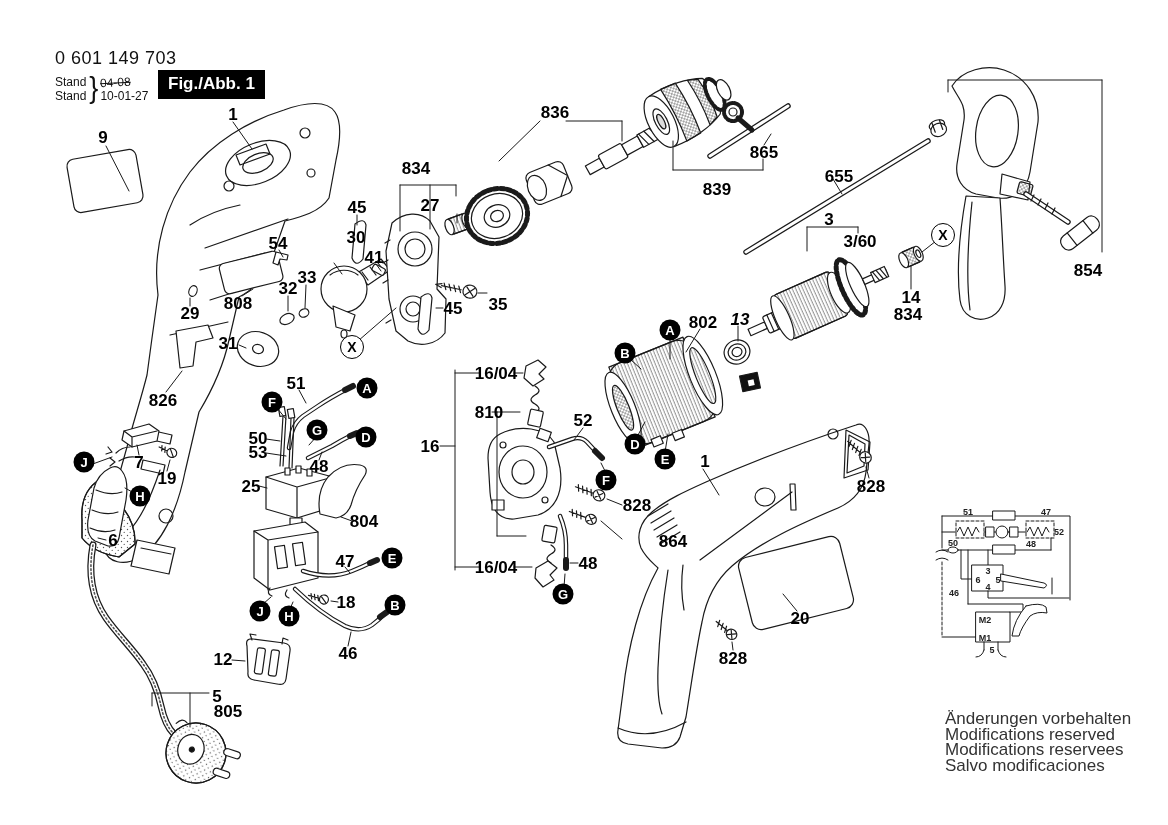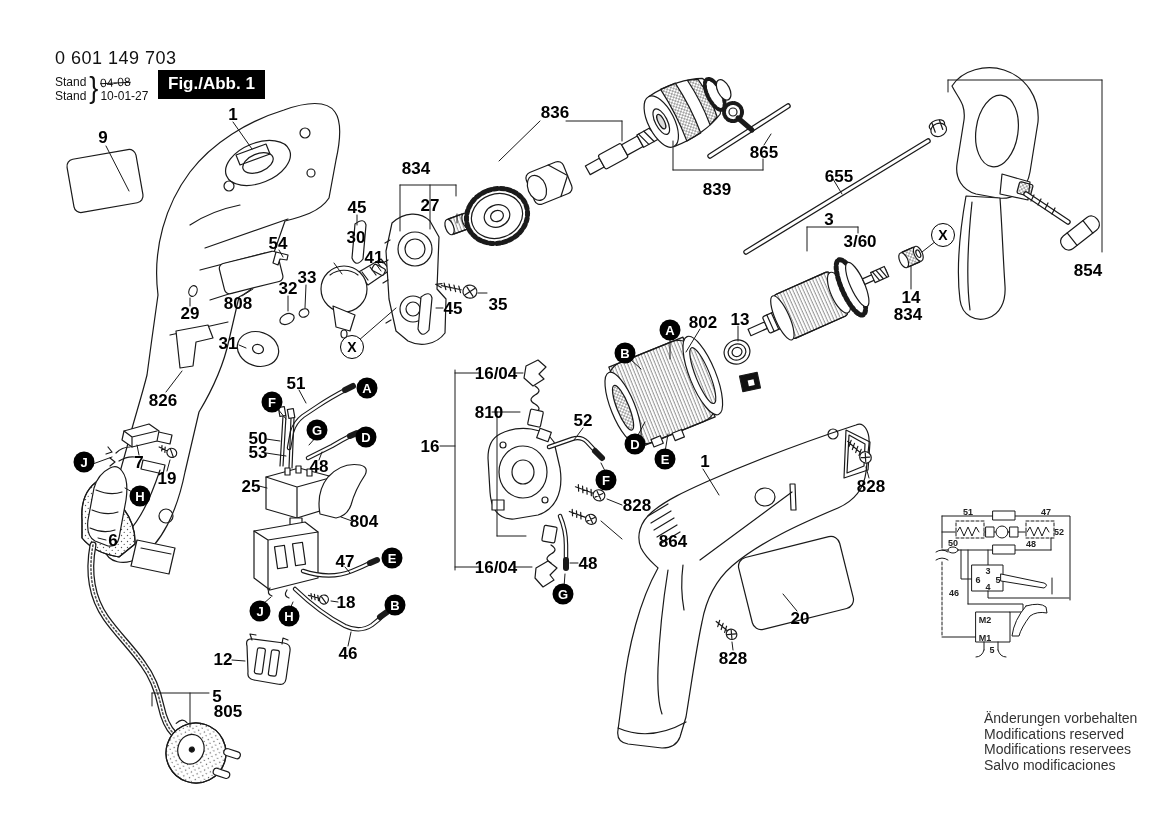--- a/index.html
+++ b/index.html
@@ -17,21 +17,21 @@
             font-weight:700;font-size:9px;line-height:1;color:#222;white-space:nowrap;}
   .hdr{position:absolute;left:55px;top:48px;}
   .hdr .pn{font-size:18px;letter-spacing:.5px;}
   .stand-issue{display:flex;align-items:center;margin-top:4px;}
   .si-col{display:flex;flex-direction:column;font-size:12px;line-height:14px;}
   .brace{font-size:27px;font-weight:400;margin:0 2px 0 3px;transform:scaleY(1.1);}
   .vals{display:flex;flex-direction:column;font-size:12px;line-height:14px;}
   .struck{text-decoration:line-through;transform:rotate(-3deg);}
   .figbox{position:absolute;left:158px;top:70px;background:#000;color:#fff;
           font-weight:700;font-size:17px;padding:4px 10px 5px 10px;}
-  .footer{position:absolute;left:984px;top:711px;font-size:14px;line-height:15.5px;color:#333;}
+  .footer{position:absolute;left:945px;top:711px;font-size:17px;line-height:15.5px;color:#333;}
 </style>
 </head>
 <body>
 
 <svg id="art" width="1168" height="825" viewBox="0 0 1168 825">
   <defs>
     <pattern id="vh" width="3.2" height="8" patternUnits="userSpaceOnUse">
       <path d="M1,0 V8" stroke="#333" stroke-width="0.6"></path>
     </pattern>
     <pattern id="kn" width="4" height="4" patternUnits="userSpaceOnUse">
@@ -479,21 +479,21 @@
     <div class="callout" style="left: 288px; top: 288px;">32</div>
     <div class="callout" style="left: 307px; top: 277px;">33</div>
     <div class="callout" style="left: 238px; top: 303px;">808</div>
     <div class="callout" style="left: 498px; top: 293px; margin-top: 11px;">35</div>
     <div class="callout" style="left: 453px; top: 308px;">45</div>
     <div class="callout" style="left: 190px; top: 313px;">29</div>
     <div class="callout" style="left: 1088px; top: 270px;">854</div>
     <div class="callout" style="left: 228px; top: 343px;">31</div>
     <div class="callout" style="left: 163px; top: 400px;">826</div>
     <div class="callout" style="left: 703px; top: 322px;">802</div>
-    <div class="callout" style="left: 740px; top: 319px;">13</div>
+    <div class="callout" style="left: 740px; top: 319px; font-style: italic;">13</div>
     <div class="callout" style="left: 496px; top: 373px;">16/04</div>
     <div class="callout" style="left: 489px; top: 412px;">810</div>
     <div class="callout" style="left: 430px; top: 446px;">16</div>
     <div class="callout" style="left: 583px; top: 420px;">52</div>
     <div class="callout" style="left: 296px; top: 383px;">51</div>
     <div class="callout" style="left: 258px; top: 438px;">50</div>
     <div class="callout" style="left: 258px; top: 452px;">53</div>
     <div class="callout" style="left: 319px; top: 466px;">48</div>
     <div class="callout" style="left: 251px; top: 486px;">25</div>
     <div class="callout" style="left: 705px; top: 461px;">1</div>

